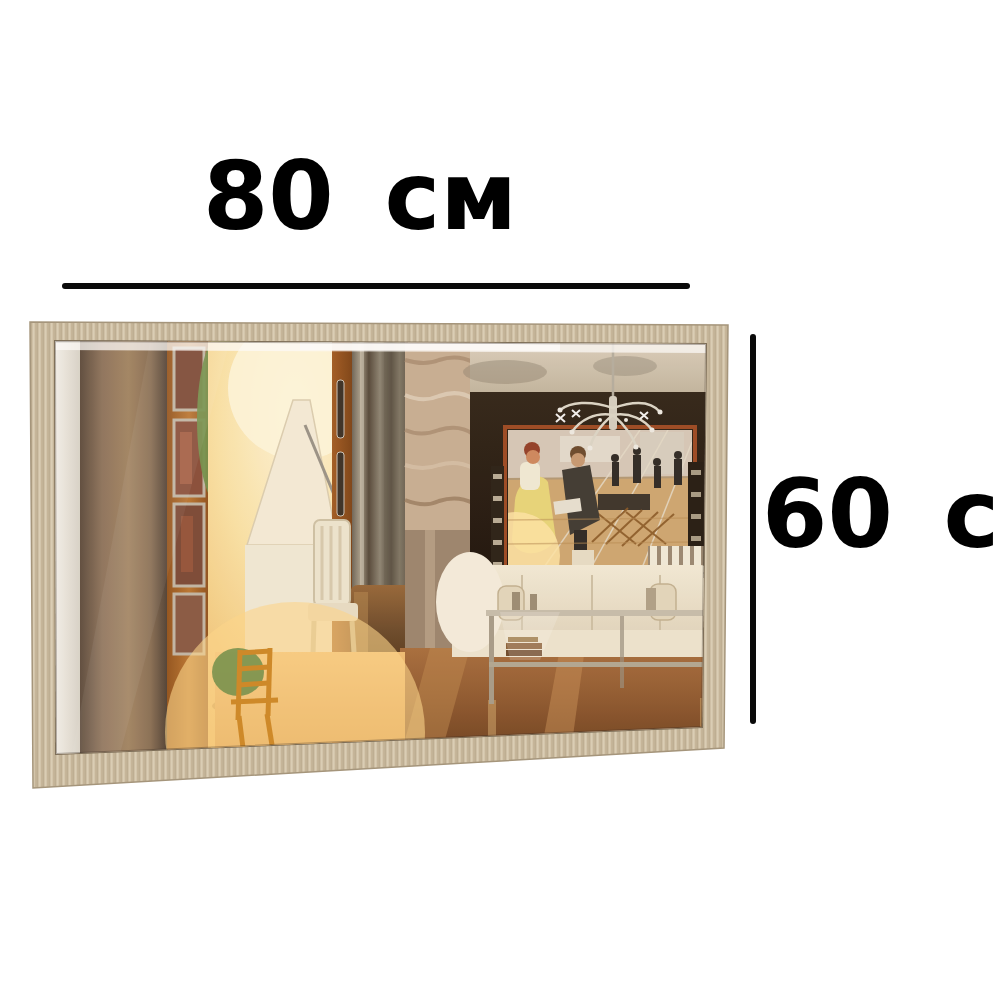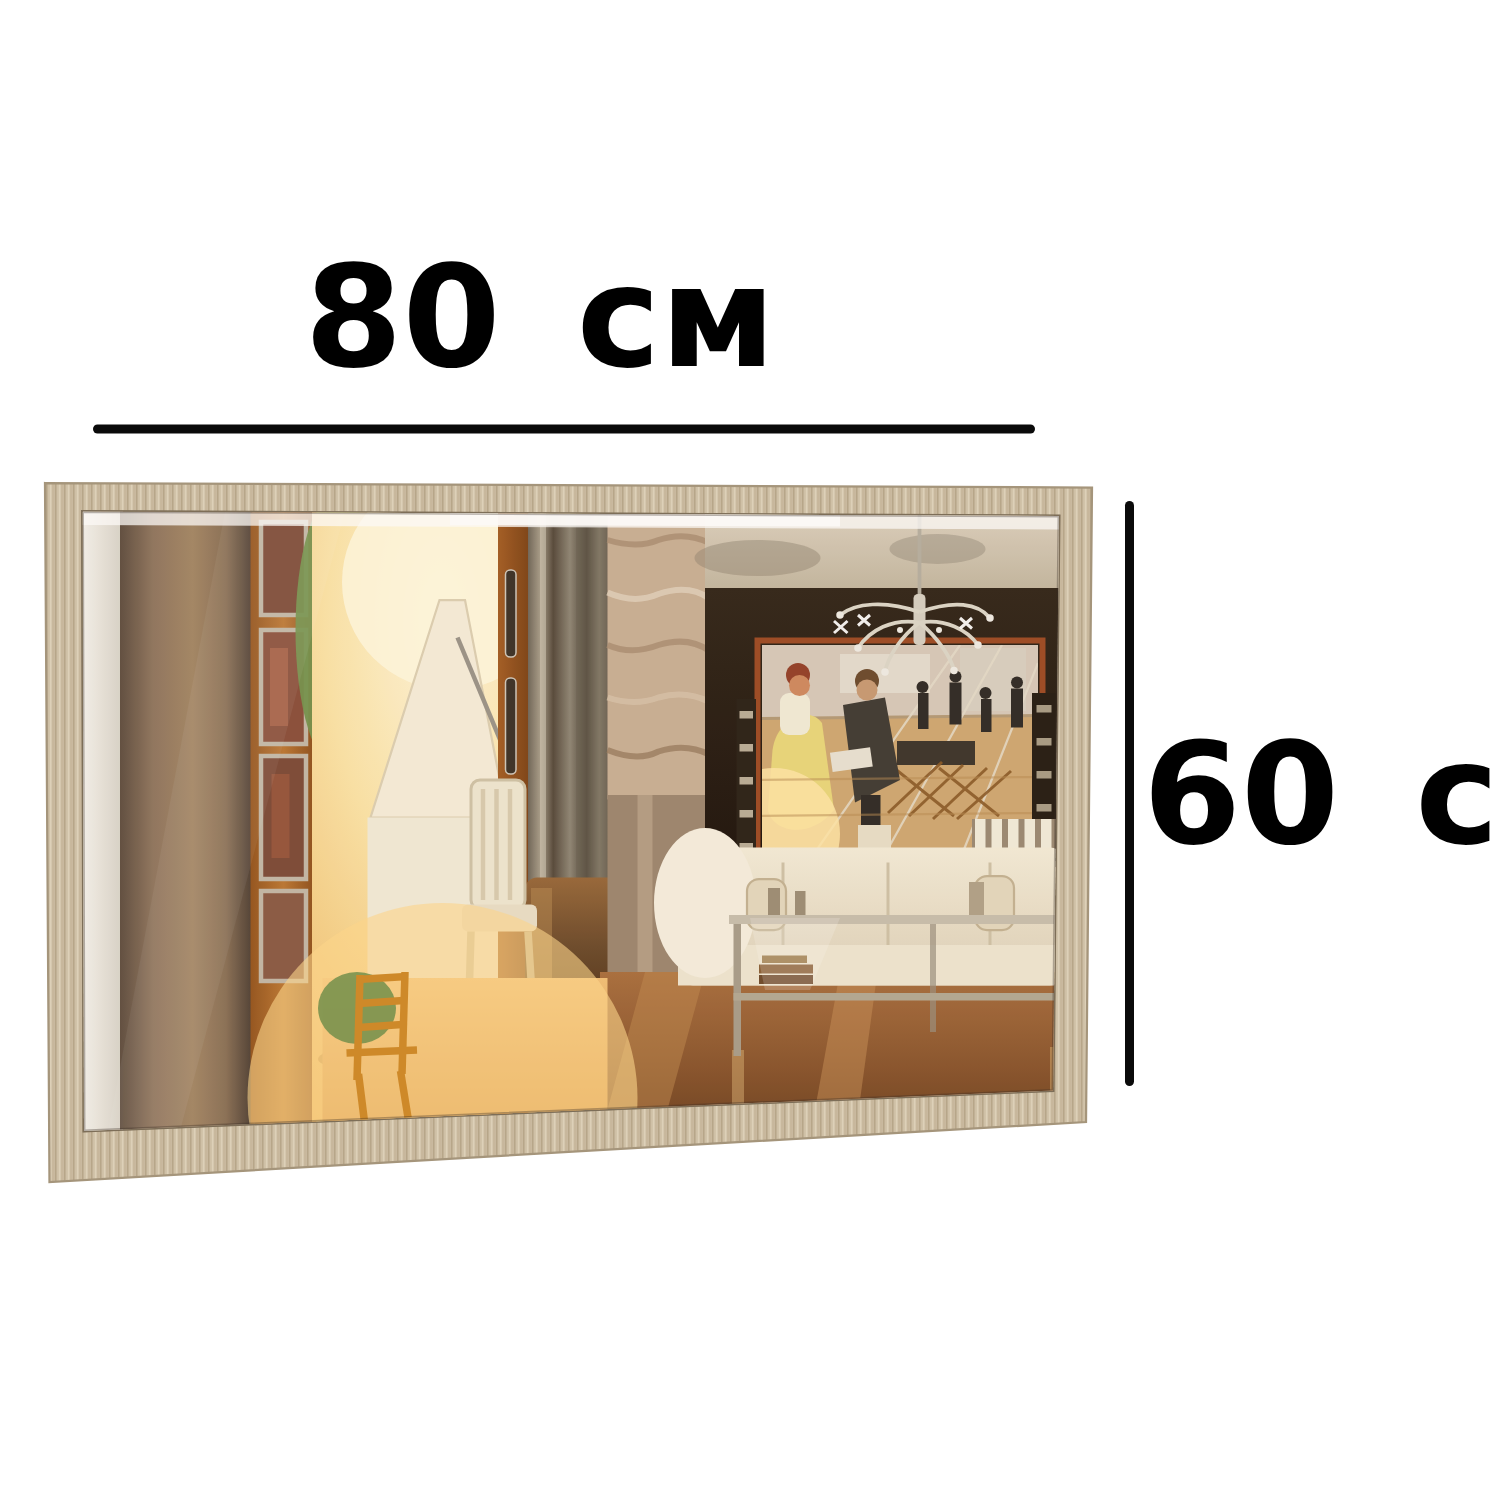--- a/index.html
+++ b/index.html
@@ -2,21 +2,21 @@
 <html><head>
 <meta charset="utf-8">
 <style>
   html,body{margin:0;padding:0;background:#ffffff;}
   .canvas{
     position:relative;width:1000px;height:1000px;background:#ffffff;overflow:hidden;
     font-family:"DejaVu Sans","Liberation Sans",sans-serif;
   }
   .dim-label{
     position:absolute;color:#000;font-weight:800;font-size:94px;line-height:1;
-    text-align:center;letter-spacing:0px;word-spacing:18px;white-space:nowrap;margin-top:16px;
+    text-align:center;letter-spacing:0px;word-spacing:18px;white-space:nowrap;
   }
   .dim-label-width{left:40px;top:150px;width:640px;}
   .dim-label-height{left:762px;top:468px;width:238px;}
   .dim-line{position:absolute;background:#0a0a0a;border-radius:3px;}
   .dim-line-h{left:62px;top:283px;width:628px;height:6px;}
   .dim-line-v{left:750px;top:334px;width:6px;height:390px;}
   svg.mirror{position:absolute;left:0;top:0;width:1000px;height:1000px;}
 </style>
 </head>
 <body>

